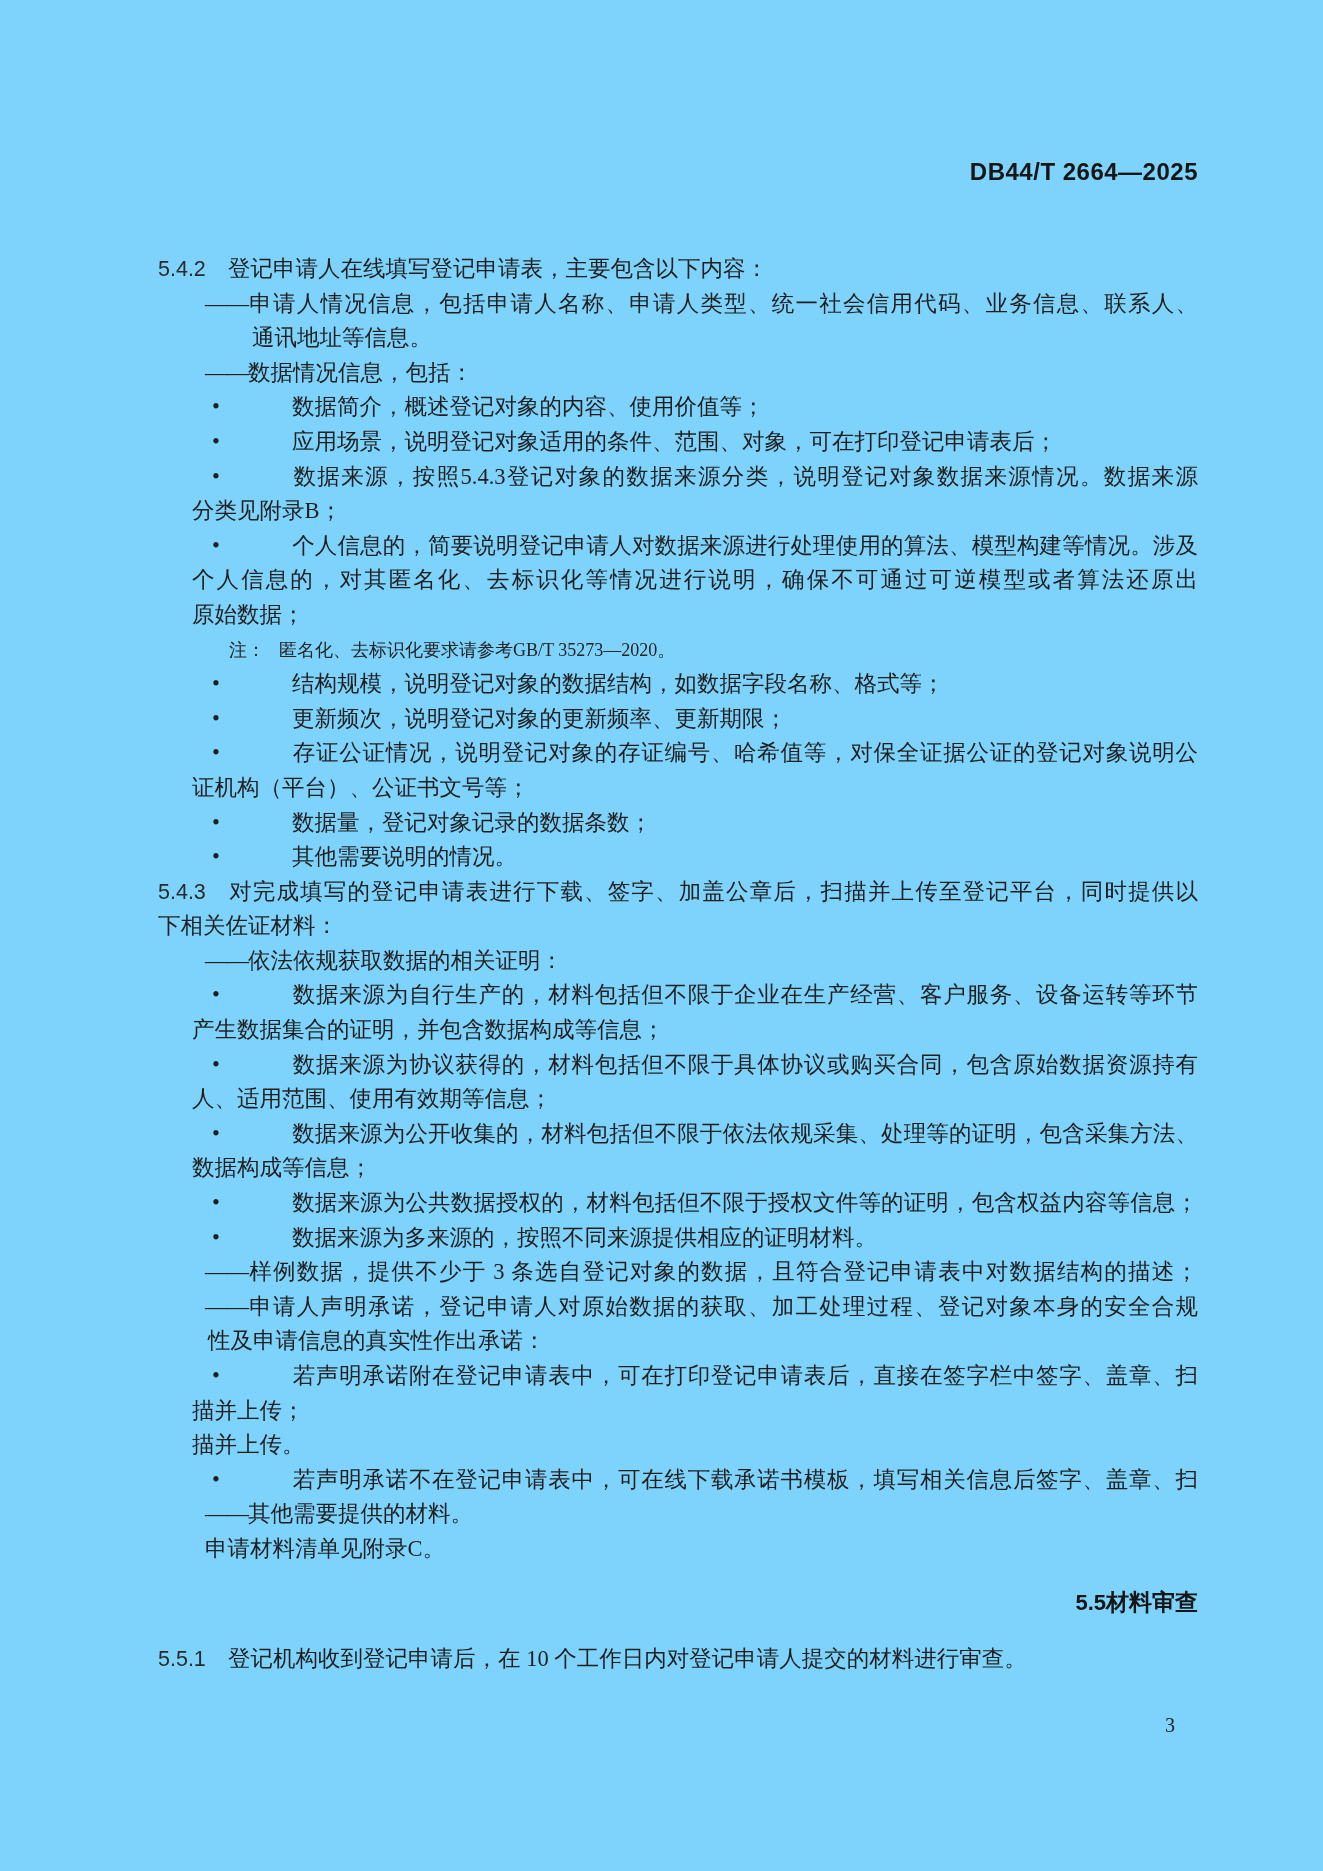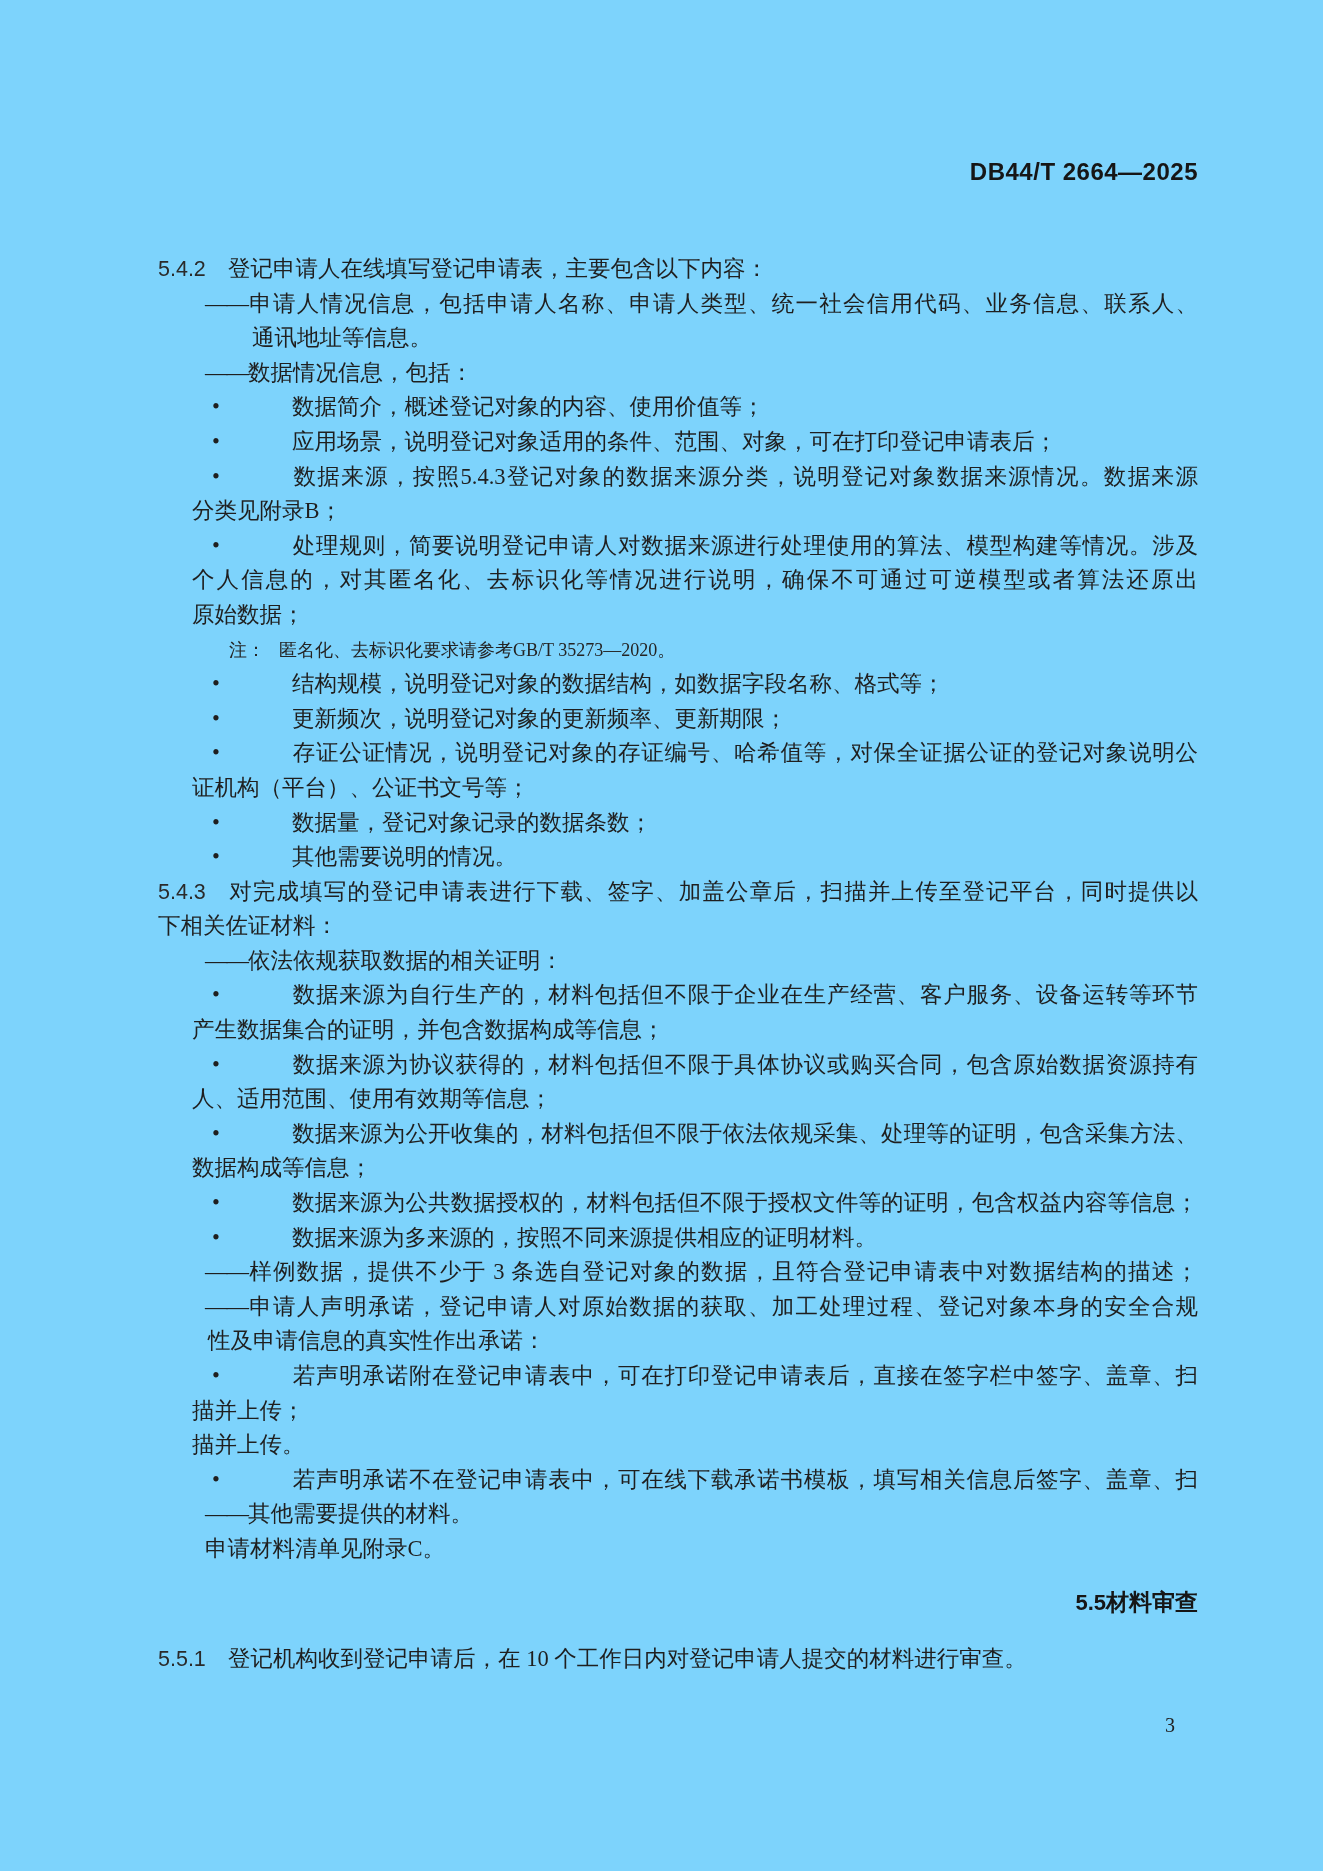--- a/index.html
+++ b/index.html
@@ -62,21 +62,21 @@
 
   <div class="content" id="doc-content">
       <div class="ln sec"><span class="num">5.4.2</span><span>登记申请人在线填写登记申请表，主要包含以下内容：</span></div>
       <div class="ln dash full"><span class="dash-marker">——</span><span>申请人情况信息，包括申请人名称、申请人类型、统一社会信用代码、业务信息、联系人、</span></div>
       <div class="ln cdash"><span>通讯地址等信息。</span></div>
       <div class="ln dash"><span class="dash-marker">——</span><span>数据情况信息，包括：</span></div>
       <div class="ln bul"><span class="mark">•</span><span>数据简介，概述登记对象的内容、使用价值等；</span></div>
       <div class="ln bul"><span class="mark">•</span><span>应用场景，说明登记对象适用的条件、范围、对象，可在打印登记申请表后；</span></div>
       <div class="ln bul full"><span class="mark">•</span><span>数据来源，按照5.4.3登记对象的数据来源分类，说明登记对象数据来源情况。数据来源</span></div>
       <div class="ln cbul"><span>分类见附录B；</span></div>
-      <div class="ln bul full"><span class="mark">•</span><span>处理规则，简要说明登记申请人对数据来源进行处理使用的算法、模型构建等情况。涉及</span></div>
+      <div class="ln bul full"><span class="mark">•</span><span>个人信息的，简要说明登记申请人对数据来源进行处理使用的算法、模型构建等情况。涉及</span></div>
       <div class="ln cbul full"><span>个人信息的，对其匿名化、去标识化等情况进行说明，确保不可通过可逆模型或者算法还原出</span></div>
       <div class="ln cbul"><span>原始数据；</span></div>
       <div class="ln note"><span class="note-label">注：</span><span>匿名化、去标识化要求请参考GB/T 35273—2020。</span></div>
       <div class="ln bul"><span class="mark">•</span><span>结构规模，说明登记对象的数据结构，如数据字段名称、格式等；</span></div>
       <div class="ln bul"><span class="mark">•</span><span>更新频次，说明登记对象的更新频率、更新期限；</span></div>
       <div class="ln bul full"><span class="mark">•</span><span>存证公证情况，说明登记对象的存证编号、哈希值等，对保全证据公证的登记对象说明公</span></div>
       <div class="ln cbul"><span>证机构（平台）、公证书文号等；</span></div>
       <div class="ln bul"><span class="mark">•</span><span>数据量，登记对象记录的数据条数；</span></div>
       <div class="ln bul"><span class="mark">•</span><span>其他需要说明的情况。</span></div>
       <div class="ln sec full"><span class="num">5.4.3</span><span>对完成填写的登记申请表进行下载、签字、加盖公章后，扫描并上传至登记平台，同时提供以</span></div>

